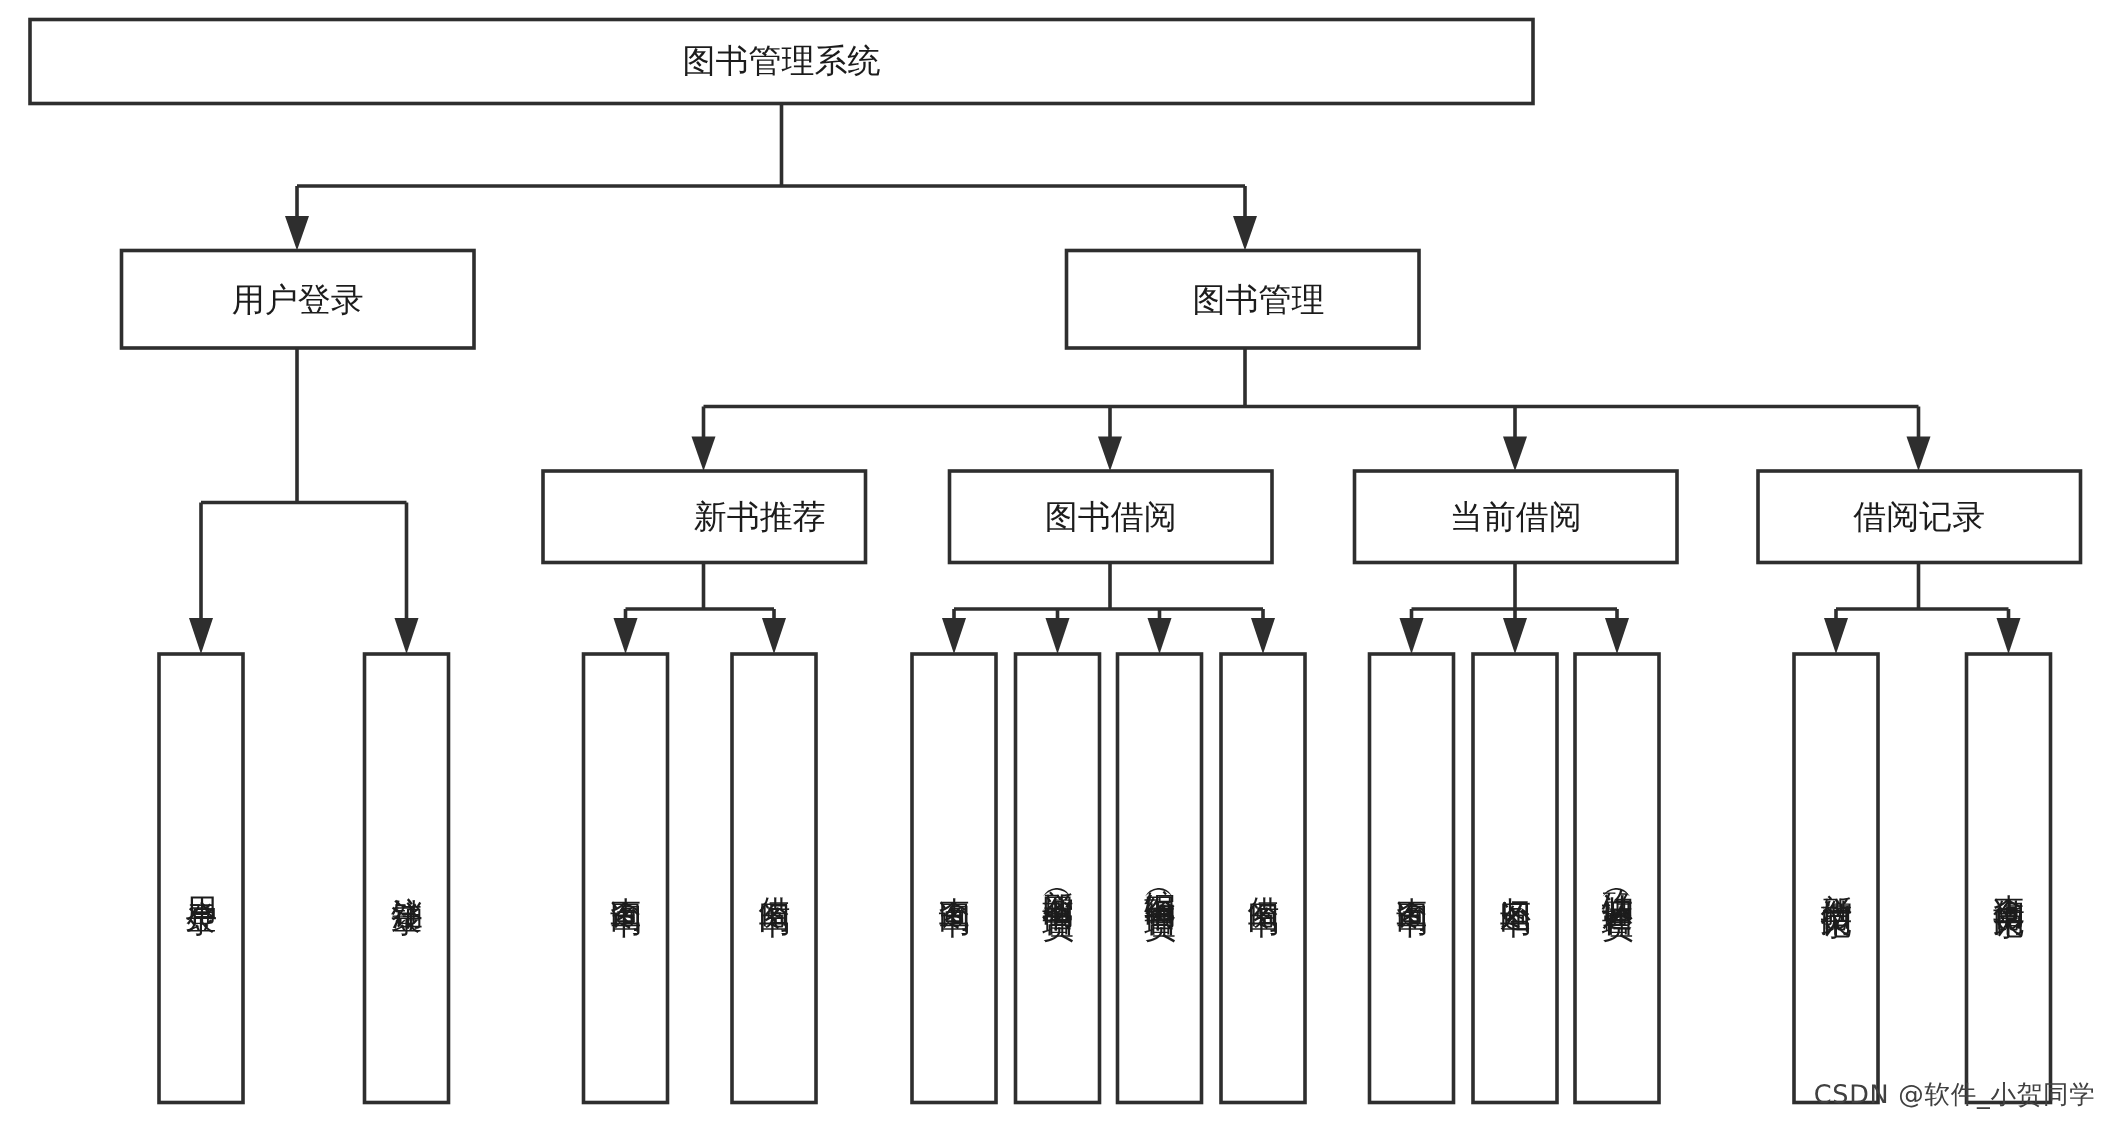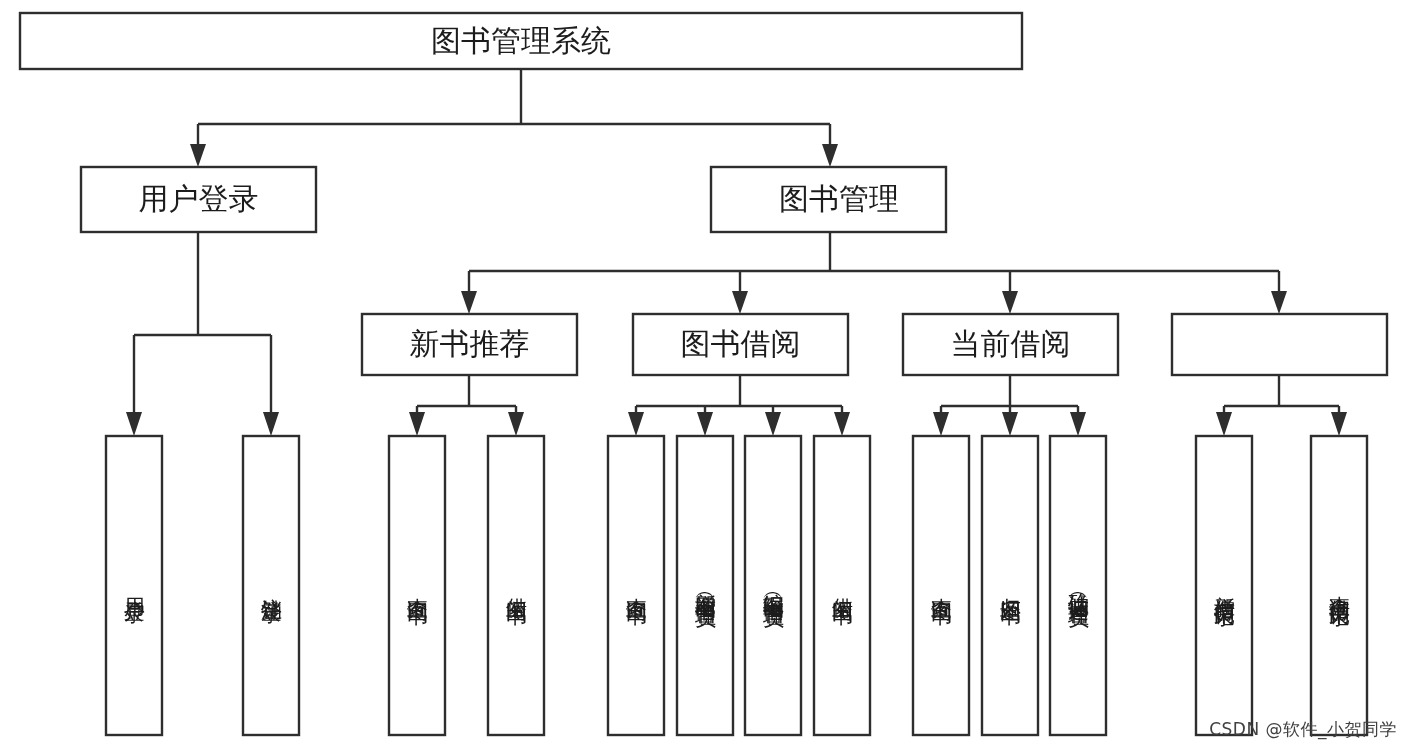--- a/index.html
+++ b/index.html
@@ -56,21 +56,21 @@
     color: #1c1c1c;
     white-space: nowrap;
     pointer-events: none;
   }
   .box-text-wrap {
     position: absolute;
     display: flex;
     align-items: center;
     justify-content: center;
     font-family: "DejaVu Sans", "Liberation Sans", sans-serif;
-    font-size: 30px;
+    font-size: 22px;
     color: #1c1c1c;
     white-space: nowrap;
     pointer-events: none;
   }
   #watermark {
     position: absolute;
     right: 8px;
     bottom: 6px;
     font-family: "DejaVu Sans", "Liberation Sans", sans-serif;
     font-size: 17px;
@@ -186,23 +186,24 @@
 
     <rect class="node-box" x="1196" y="436" width="56" height="299"></rect>
     <rect class="node-box" x="1311" y="436" width="56" height="299"></rect>
   </svg>
 
   <div class="box-text-wrap" style="left:20px; top:13px; width:1002px; height:56px;">图书管理系统</div>
 
   <div class="box-text-wrap" style="left:81px; top:167px; width:235px; height:65px;">用户登录</div>
   <div class="box-text-wrap" style="left:711px; top:167px; width:256px; height:65px;">图书管理</div>
 
-  <div class="box-text-wrap" style="left:362px; top:314px; width:215px; height:61px;">新书推荐</div>
+  <div class="box-text-wrap" style="left:362px; top:314px; width:215px; height:61px;padding-left:37px;">新书推荐</div>
   <div class="box-text-wrap" style="left:633px; top:314px; width:215px; height:61px;">图书借阅</div>
   <div class="box-text-wrap" style="left:903px; top:314px; width:215px; height:61px;">当前借阅</div>
+  <div class="box-text-wrap" style="left:1172px; top:314px; width:215px; height:61px;">借阅记录</div>
 
   <div class="leaf-text-wrap" style="left:106px; top:436px; width:56px; height:299px;">用户登录</div>
   <div class="leaf-text-wrap" style="left:243px; top:436px; width:56px; height:299px;">注销登录</div>
 
   <div class="leaf-text-wrap" style="left:389px; top:436px; width:56px; height:299px;">查询图书</div>
   <div class="leaf-text-wrap" style="left:488px; top:436px; width:56px; height:299px;">借阅图书</div>
 
   <div class="leaf-text-wrap" style="left:608px; top:436px; width:56px; height:299px;">查询图书</div>
   <div class="leaf-text-wrap" style="left:677px; top:436px; width:56px; height:299px;">新增图书（管理员）</div>
   <div class="leaf-text-wrap" style="left:745px; top:436px; width:56px; height:299px;">编辑图书（管理员）</div>

